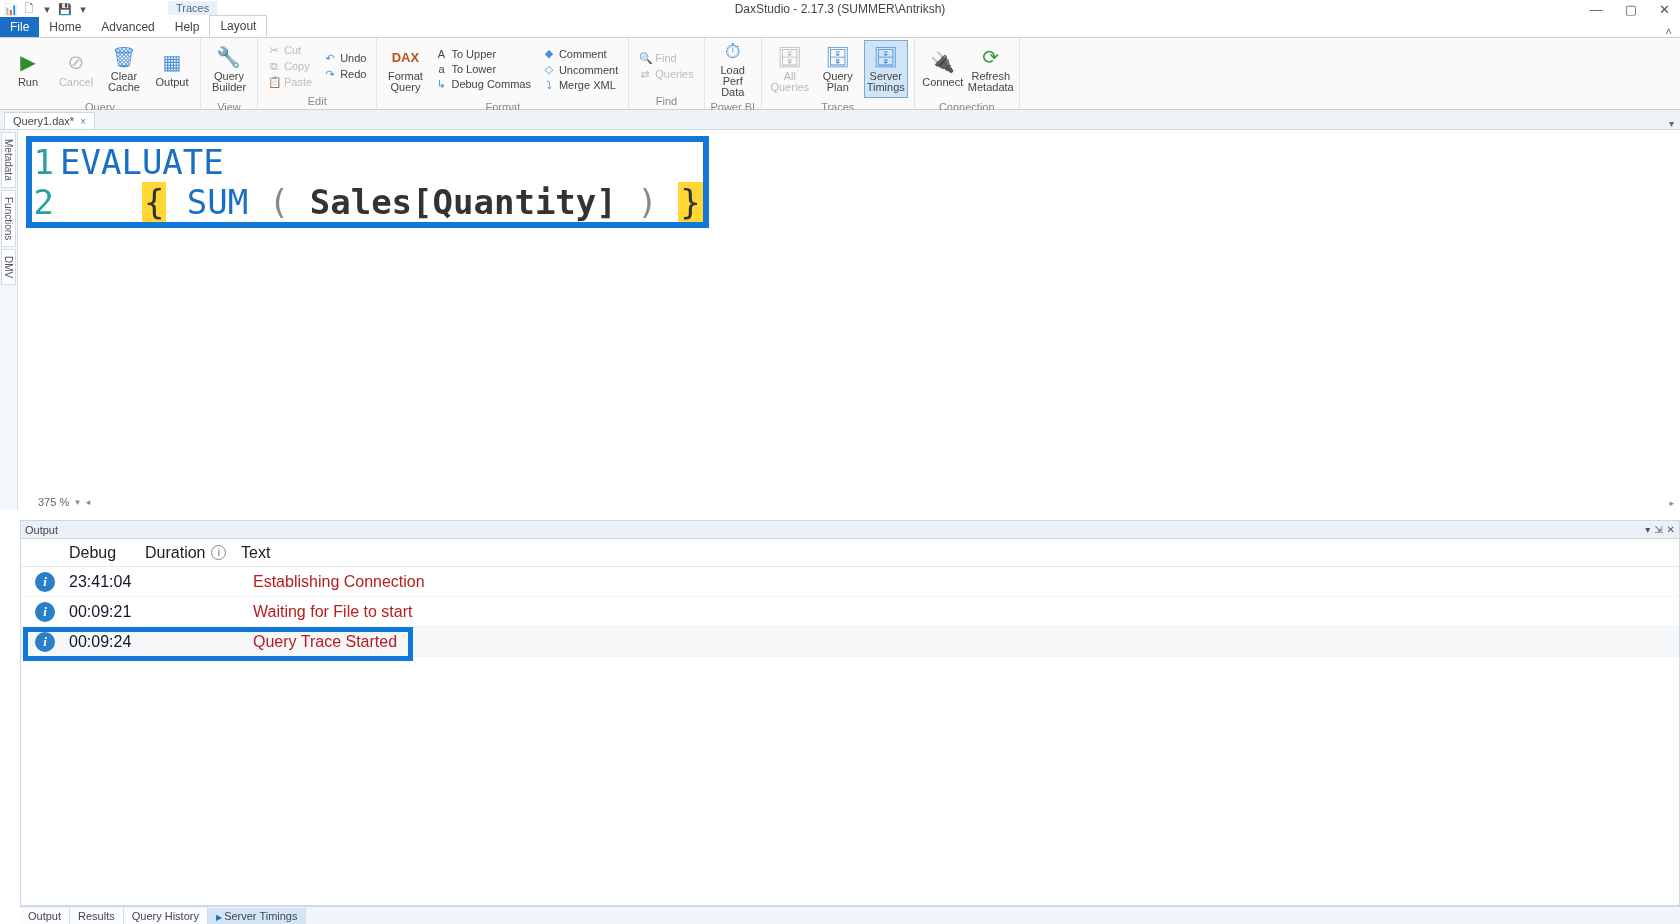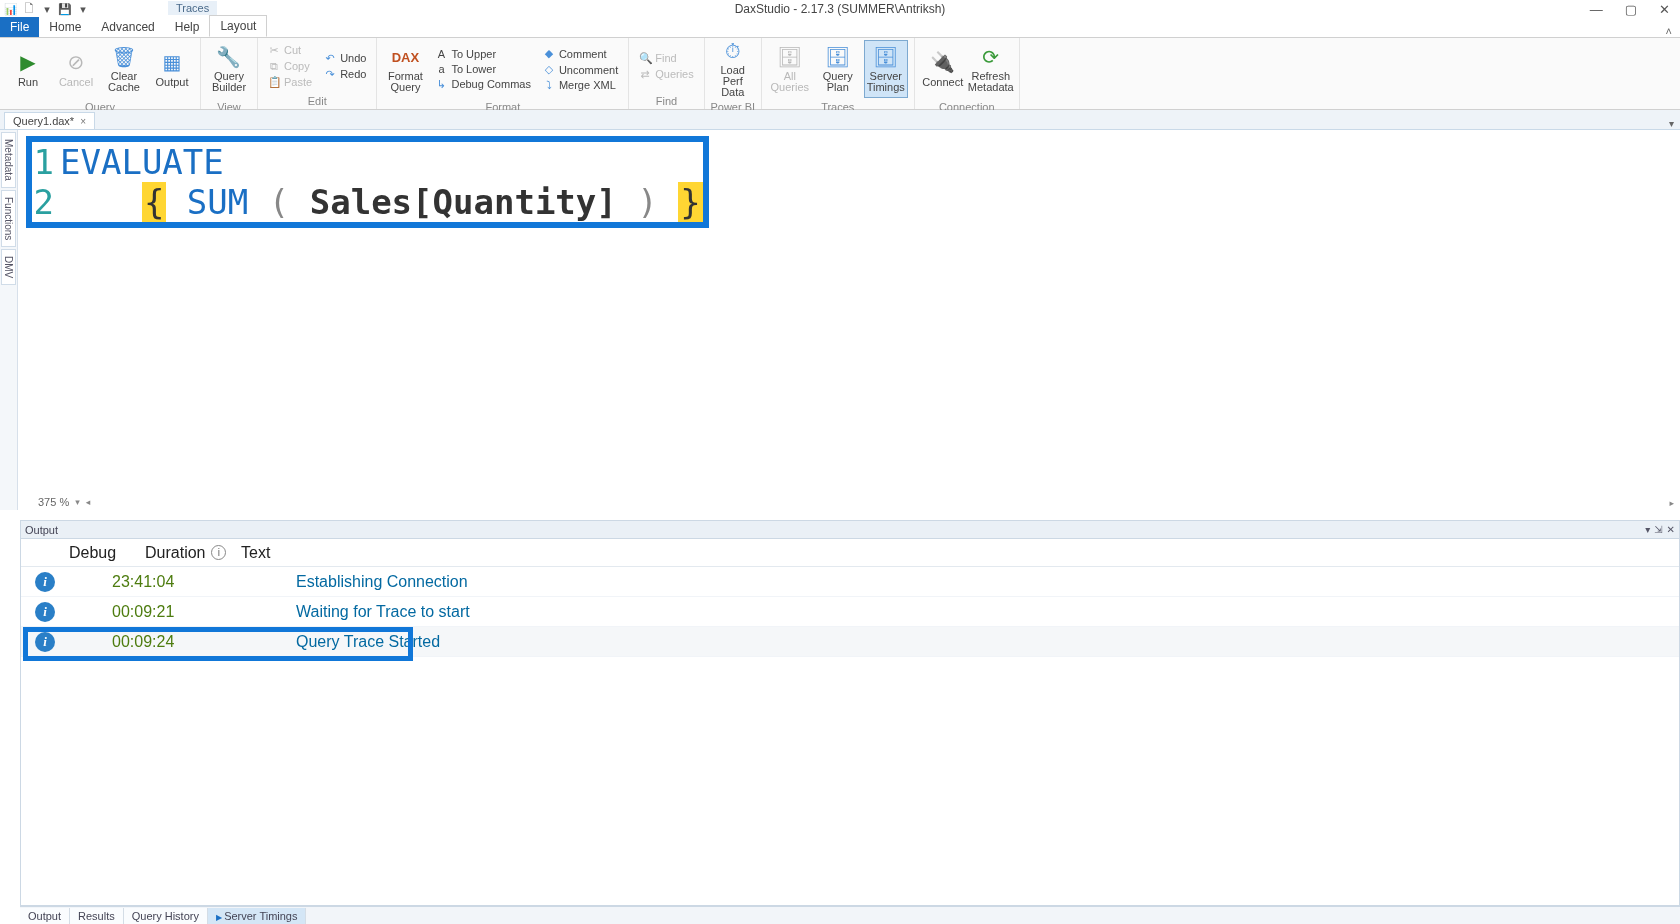--- a/index.html
+++ b/index.html
@@ -68,23 +68,23 @@
 .output-header .ctrls span { cursor:pointer; }
 .output-table { width:100%; }
 .output-head-row { display:flex; font-size:16px; color:#222; border-bottom:1px solid #e3e9ef; height:28px; align-items:center; }
 .col-icon { width:48px; }
 .col-start { width:76px; }
 .col-dur { width:96px; display:flex; align-items:center; gap:6px;}
 .col-text { flex:1; }
 .output-row { display:flex; font-size:16px; color:#222; height:30px; align-items:center; border-bottom:1px solid #f1f4f8;}
 .output-row .info-ico { width:48px; display:flex; justify-content:center; }
 .info-circle { width:20px; height:20px; border-radius:50%; background:#2a7fc7; color:#fff; display:flex; align-items:center; justify-content:center; font-style:italic; font-family:Georgia,serif; font-size:13px; font-weight:bold;}
-.output-row .start { width:76px; color:#4d7c0f;margin-left:43px; }
+.output-row .start { width:76px; color:#0f172a; }
 .output-row .dur { width:96px; }
-.output-row .text { flex:1; padding-left:12px; color:#0369a1;}
+.output-row .text { flex:1; padding-left:12px; color:#b91c1c;}
 .row-highlight-box { position:absolute; border:5px solid #1177d8; pointer-events:none; }
 
 
 .bottom-tabs { position:absolute; bottom:0; left:20px; right:0; height:18px; background:#f2f5f9; display:flex; align-items:center; border-top:1px solid #ccd8e4;}
 .bottom-tabs .btab { font-size:11px; color:#445; padding:2px 8px; border-right:1px solid #d4dde6; cursor:pointer; background:#fafcfe; }
 .bottom-tabs .btab.active { background:#d4e6f6; }
 .bottom-tabs .btab .play { font-size:8px; color:#1a6fc4; margin-right:2px;}
 
 
 .dur-info { width:15px;height:15px;border:1px solid #888;border-radius:50%;font-size:10px;display:flex;align-items:center;justify-content:center;color:#666;}
@@ -351,21 +351,21 @@
       <div class="start">23:41:04</div>
       <div class="dur"></div>
       <div class="text">Establishing Connection</div>
     </div>
     <div class="output-row">
       <div class="info-ico">
           <div class="info-circle">i</div>
         </div>
       <div class="start">00:09:21</div>
       <div class="dur"></div>
-      <div class="text">Waiting for Trace to start</div>
+      <div class="text">Waiting for File to start</div>
     </div>
     <div class="output-row" style="background:#f5f7f9;">
       <div class="info-ico">
           <div class="info-circle">i</div>
         </div>
       <div class="start">00:09:24</div>
       <div class="dur"></div>
       <div class="text">Query Trace Started</div>
     </div>
   </div>

